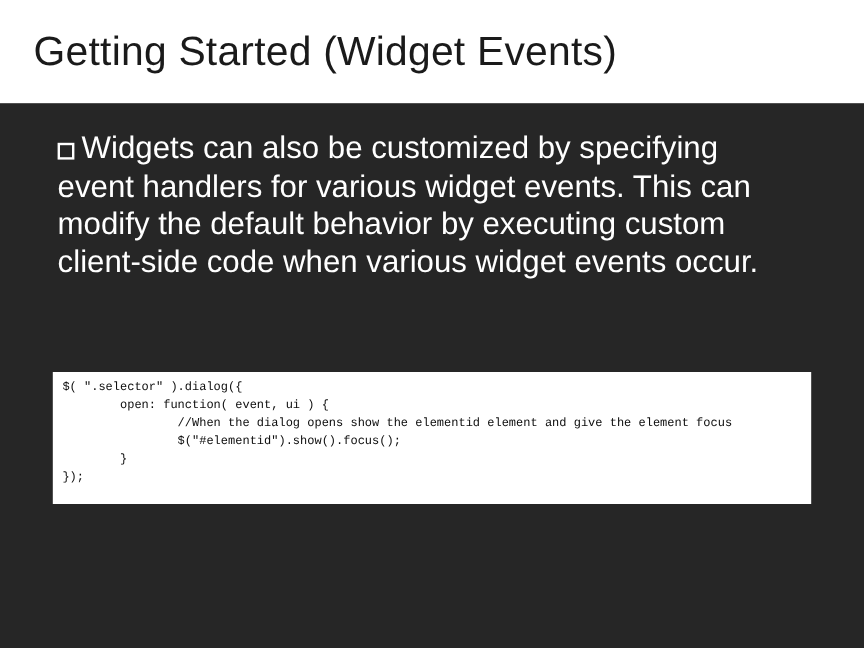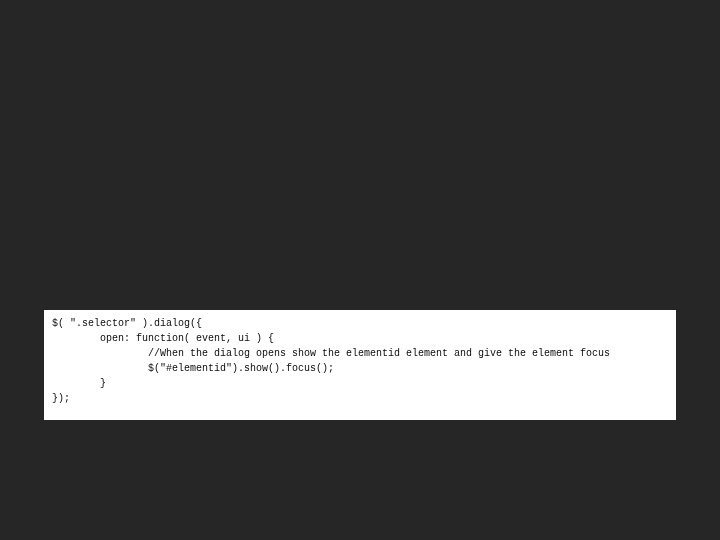--- a/index.html
+++ b/index.html
@@ -72,21 +72,27 @@
     box-sizing: border-box;
     white-space: pre;
     overflow: hidden;
   }
 </style>
 </head>
 <body>
 
 <div class="slide">
 
+  <div class="title-band">
+    <div class="title">Getting Started (Widget Events)</div>
+  </div>
 
+  <div class="body-text">
+    <span class="bullet-glyph"></span><span>Widgets</span><span> can also be customized by specifying event handlers for various widget events.  This can modify the default behavior by executing custom client-side code when various widget events occur.</span>
+  </div>
 
   <div class="code-box">$( ".selector" ).dialog({
         open: function( event, ui ) {
                 //When the dialog opens show the elementid element and give the element focus
                 $("#elementid").show().focus();
         }
 });</div>
 
 </div>
 

